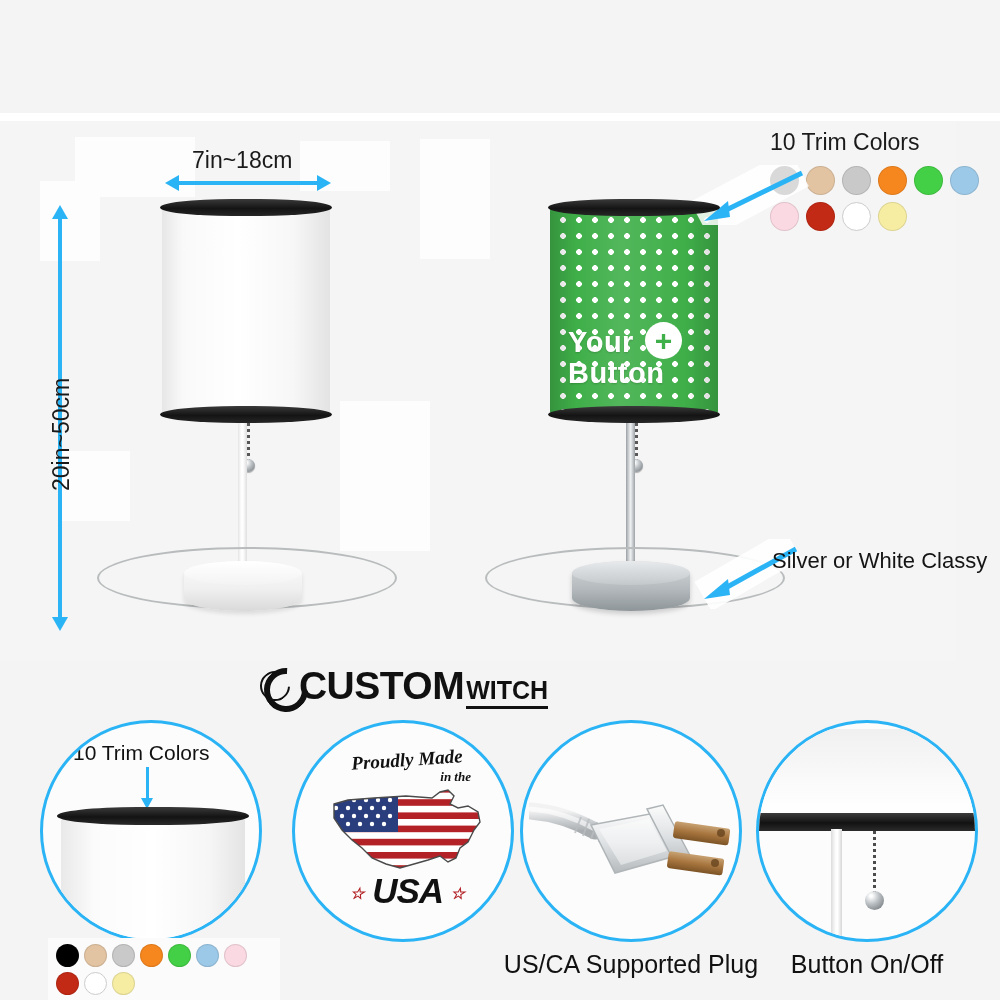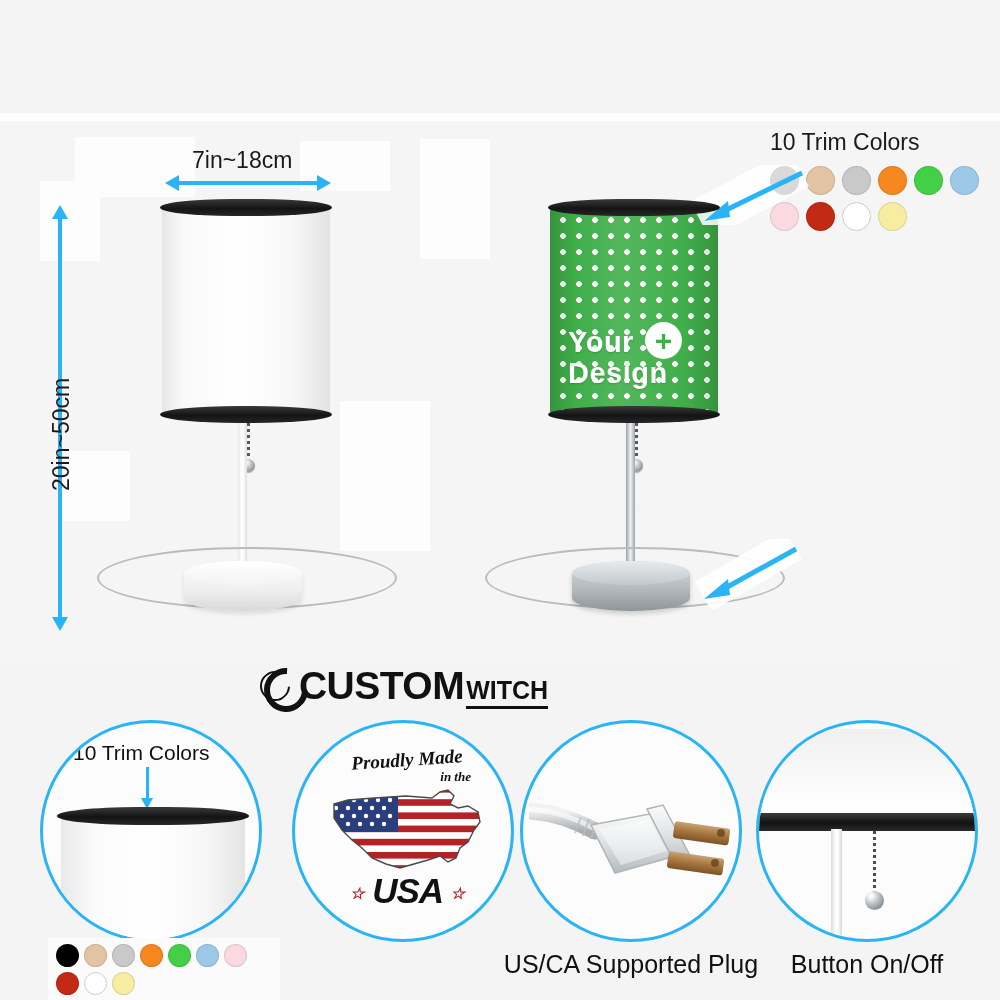--- a/index.html
+++ b/index.html
@@ -397,21 +397,21 @@
     </div>
 
     <div class="lamp" style="left:538px;top:74px;width:200px;height:430px;">
 
       <div class="shade" style="left:12px;top:12px;width:168px;height:208px;">
         <div class="shade-body">
           <div class="dots"></div>
           <div class="shade-curve"></div>
           <div class="design-text">
             <div>Your</div>
-            <div>Design</div>
+            <div>Button</div>
           </div>
           <div class="plus-badge">+</div>
         </div>
         <div class="trim-top"></div>
         <div class="trim-bottom"></div>
       </div>
 
       <div class="chain" style="left:97px;top:222px;height:46px;"></div>
       <div class="chain-bead" style="left:92px;top:264px;"></div>
 
@@ -448,20 +448,21 @@
       </g>
     </svg>
 
     <svg class="diag-arrow" style="left:694px;top:418px;" width="110" height="70" viewBox="0 0 110 70">
       <g>
         <rect x="2" y="14" width="104" height="34" fill="#ffffff" opacity="0.9" transform="rotate(-30 55 31)"></rect>
         <line x1="102" y1="10" x2="26" y2="52" stroke="#2ab4f5" stroke-width="5"></line>
         <polygon points="10,60 34,40 36,56" fill="#2ab4f5"></polygon>
       </g>
     </svg>
+    <div class="callout" style="left:772px;top:427px;">Silver or White Classy</div>
 
   </div>
 
   <div class="logo-wrap">
     <div class="logo">
       <span class="logo-c"></span>
       <span class="logo-custom">CUSTOM</span>
       <span class="logo-witch-wrap">
         <span class="logo-witch">WITCH</span>
         <span class="logo-witch-rule"></span>

